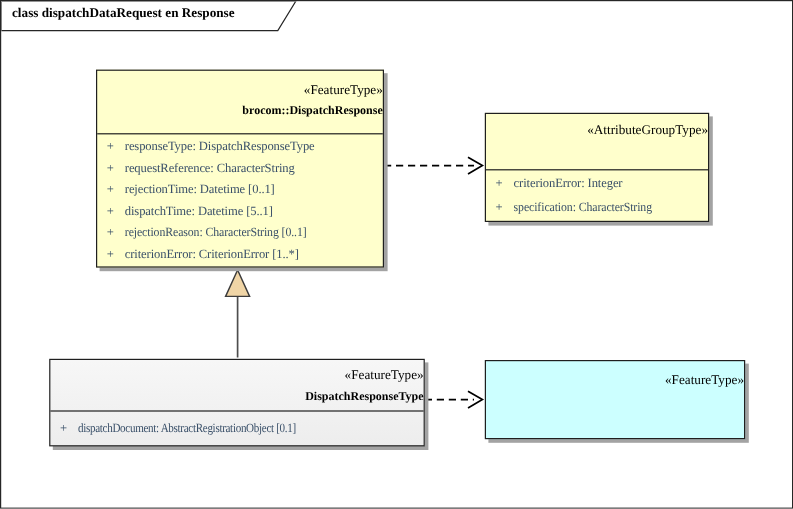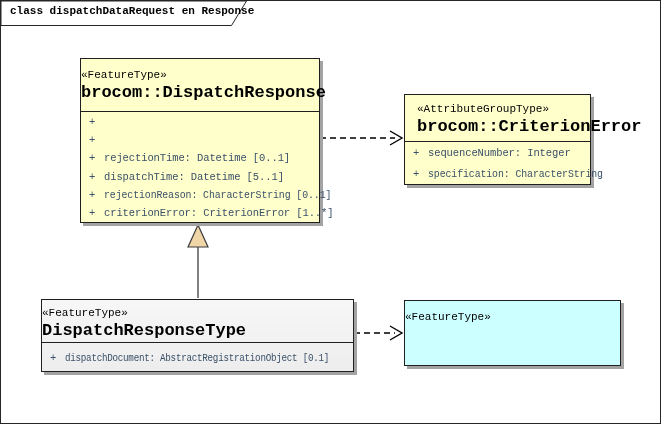--- a/index.html
+++ b/index.html
@@ -2,21 +2,21 @@
 <html><head>
 <meta charset="utf-8">
 <style>
   html,body{margin:0;padding:0;background:#ffffff;}
   #canvas{
     position:relative;
     width:661px;height:424px;
     box-sizing:border-box;
     border:1px solid #262626;
     background:#ffffff;
-    font-family:Liberation Mono, monospace;
+    font-family:Liberation Serif, serif;
     overflow:hidden;
   }
   
   .frame-tab{position:absolute;left:0;top:0;width:250px;height:26px;}
   .frame-tab svg{display:block;}
   .frame-tab .tab-label{
     position:absolute;left:9px;top:4px;
     font-size:11px;font-weight:bold;color:#000;white-space:nowrap;
   }
   
@@ -25,25 +25,25 @@
     box-sizing:border-box;
     border:1px solid #1f1f1f;
     box-shadow:3px 3px 0 #a3a3a3;
     font-size:11px;color:#000;
   }
   .fill-yellow{background:#ffffcc;}
   .fill-cyan{background:#ccffff;}
   .fill-gray{background:linear-gradient(#f7f7f7,#ededed);}
   .class-header{
     box-sizing:border-box;
-    text-align:left;
+    text-align:right;
     line-height:17px;
   }
   .stereotype{font-size:11px;}
-  .class-name{font-size:17px;font-weight:bold;}
+  .class-name{font-size:10px;font-weight:bold;}
   .class-name.italic{font-style:italic;}
   .attr-compartment{
     box-sizing:border-box;
     border-top:1px solid #1f1f1f;
     display:flex;flex-direction:column;justify-content:space-around;
     padding:1px 0;
   }
   .attr-row{
     display:flex;align-items:center;
     white-space:nowrap;
@@ -87,23 +87,25 @@
   </div>
 
   <div class="uml-class fill-yellow" style="left:79px;top:57px;width:240px;height:165px;">
     <div class="class-header" style="height:52px;padding-top:8px;">
       <div class="stereotype">«FeatureType»</div>
       <div class="class-name">brocom::DispatchResponse</div>
     </div>
     <div class="attr-compartment" style="height:112px;">
       <div class="attr-row">
         <span class="attr-vis">+</span>
+        <span class="attr-text">responseType: DispatchResponseType</span>
       </div>
       <div class="attr-row">
         <span class="attr-vis">+</span>
+        <span class="attr-text">requestReference: CharacterString</span>
       </div>
       <div class="attr-row">
         <span class="attr-vis">+</span>
         <span class="attr-text">rejectionTime: Datetime [0..1]</span>
       </div>
       <div class="attr-row">
         <span class="attr-vis">+</span>
         <span class="attr-text">dispatchTime: Datetime [5..1]</span>
       </div>
       <div class="attr-row">
@@ -113,26 +115,25 @@
       <div class="attr-row">
         <span class="attr-vis">+</span>
         <span class="attr-text">criterionError: CriterionError [1..*]</span>
       </div>
     </div>
   </div>
 
   <div class="uml-class fill-yellow" style="left:403px;top:93px;width:187px;height:91px;">
     <div class="class-header" style="height:46px;padding-top:6px;padding-left:12px;">
       <div class="stereotype">«AttributeGroupType»</div>
-      <div class="class-name">brocom::CriterionError</div>
     </div>
     <div class="attr-compartment" style="height:44px;">
       <div class="attr-row">
         <span class="attr-vis">+</span>
-        <span class="attr-text">sequenceNumber: Integer</span>
+        <span class="attr-text">criterionError: Integer</span>
       </div>
       <div class="attr-row">
         <span class="attr-vis">+</span>
         <span class="attr-text squeeze1">specification: CharacterString</span>
       </div>
     </div>
   </div>
 
   <div class="uml-class fill-gray" style="left:40px;top:298px;width:313px;height:73px;">
     <div class="class-header" style="height:42px;padding-top:5px;">

